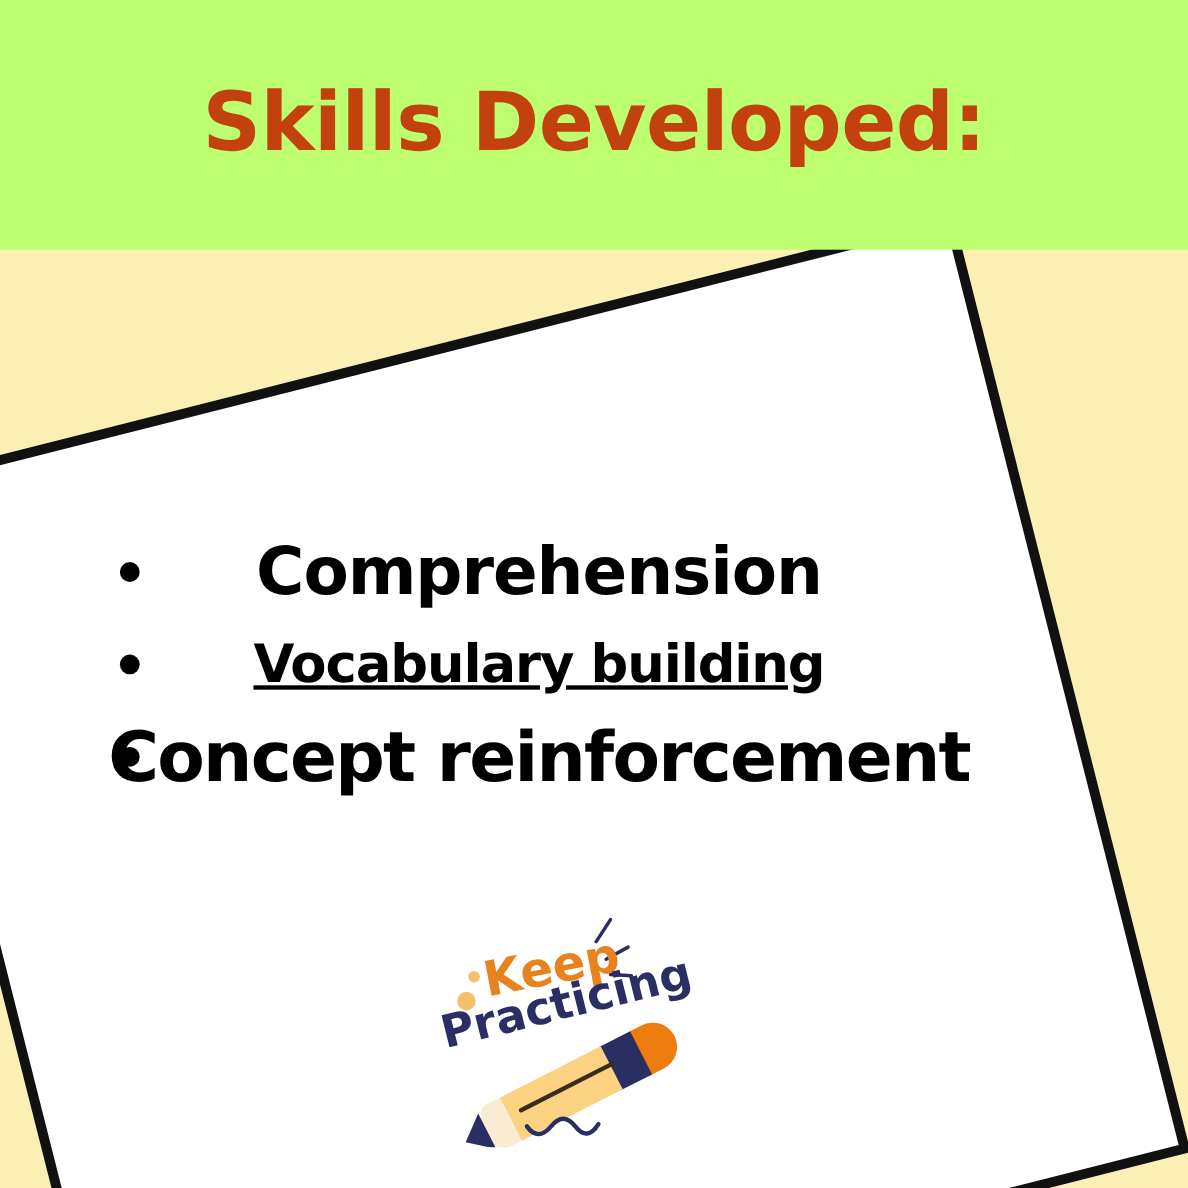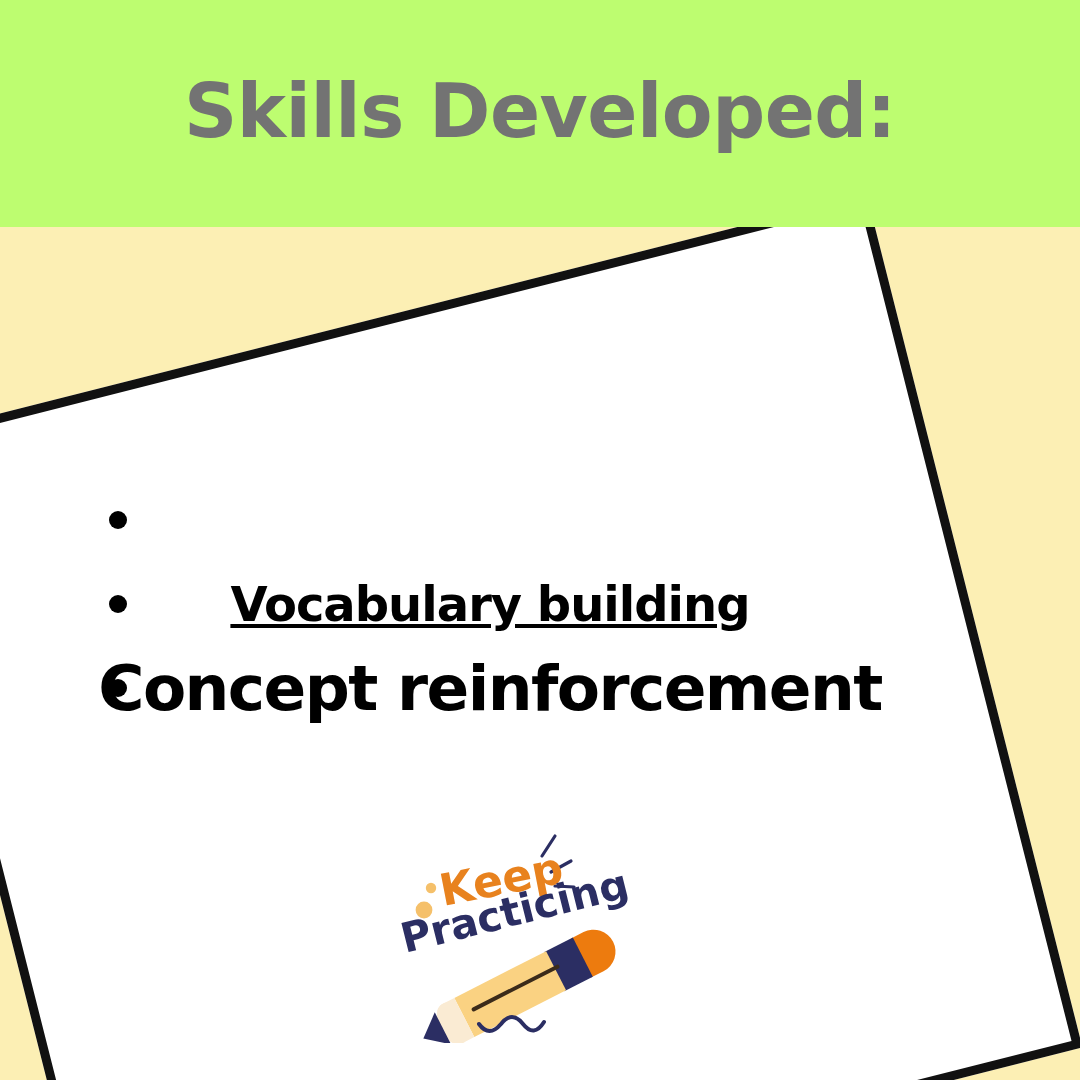--- a/index.html
+++ b/index.html
@@ -39,21 +39,21 @@
     top: 0;
     width: 1080px;
     height: 227px;
     display: flex;
     align-items: center;
     justify-content: center;
     font-family: "DejaVu Sans", sans-serif;
     font-weight: bold;
     font-size: 74px;
     letter-spacing: -0.5px;
-    color: #737373;
+    color: #c2410c;
     text-align: center;
     white-space: nowrap;
     line-height: 1;
     padding-bottom: 6px;
     box-sizing: border-box;
     border-radius: 27px;
   }
 
   
   #card-layer {
@@ -160,20 +160,21 @@
   <div id="header-band">
     <div id="header-title">Skills Developed:</div>
   </div>
 
   <div id="card-content">
 
     <ul id="bullet-list">
 
       <li class="bullet-row b1">
         <span class="bullet-dot"></span>
+        <span class="bullet-text">Comprehension</span>
       </li>
 
 
       <li class="bullet-row b3">
         <span class="bullet-dot"></span>
         <span class="bullet-text">Vocabulary building</span>
       </li>
 
       <li class="bullet-row b4">
         <span class="bullet-dot"></span>

